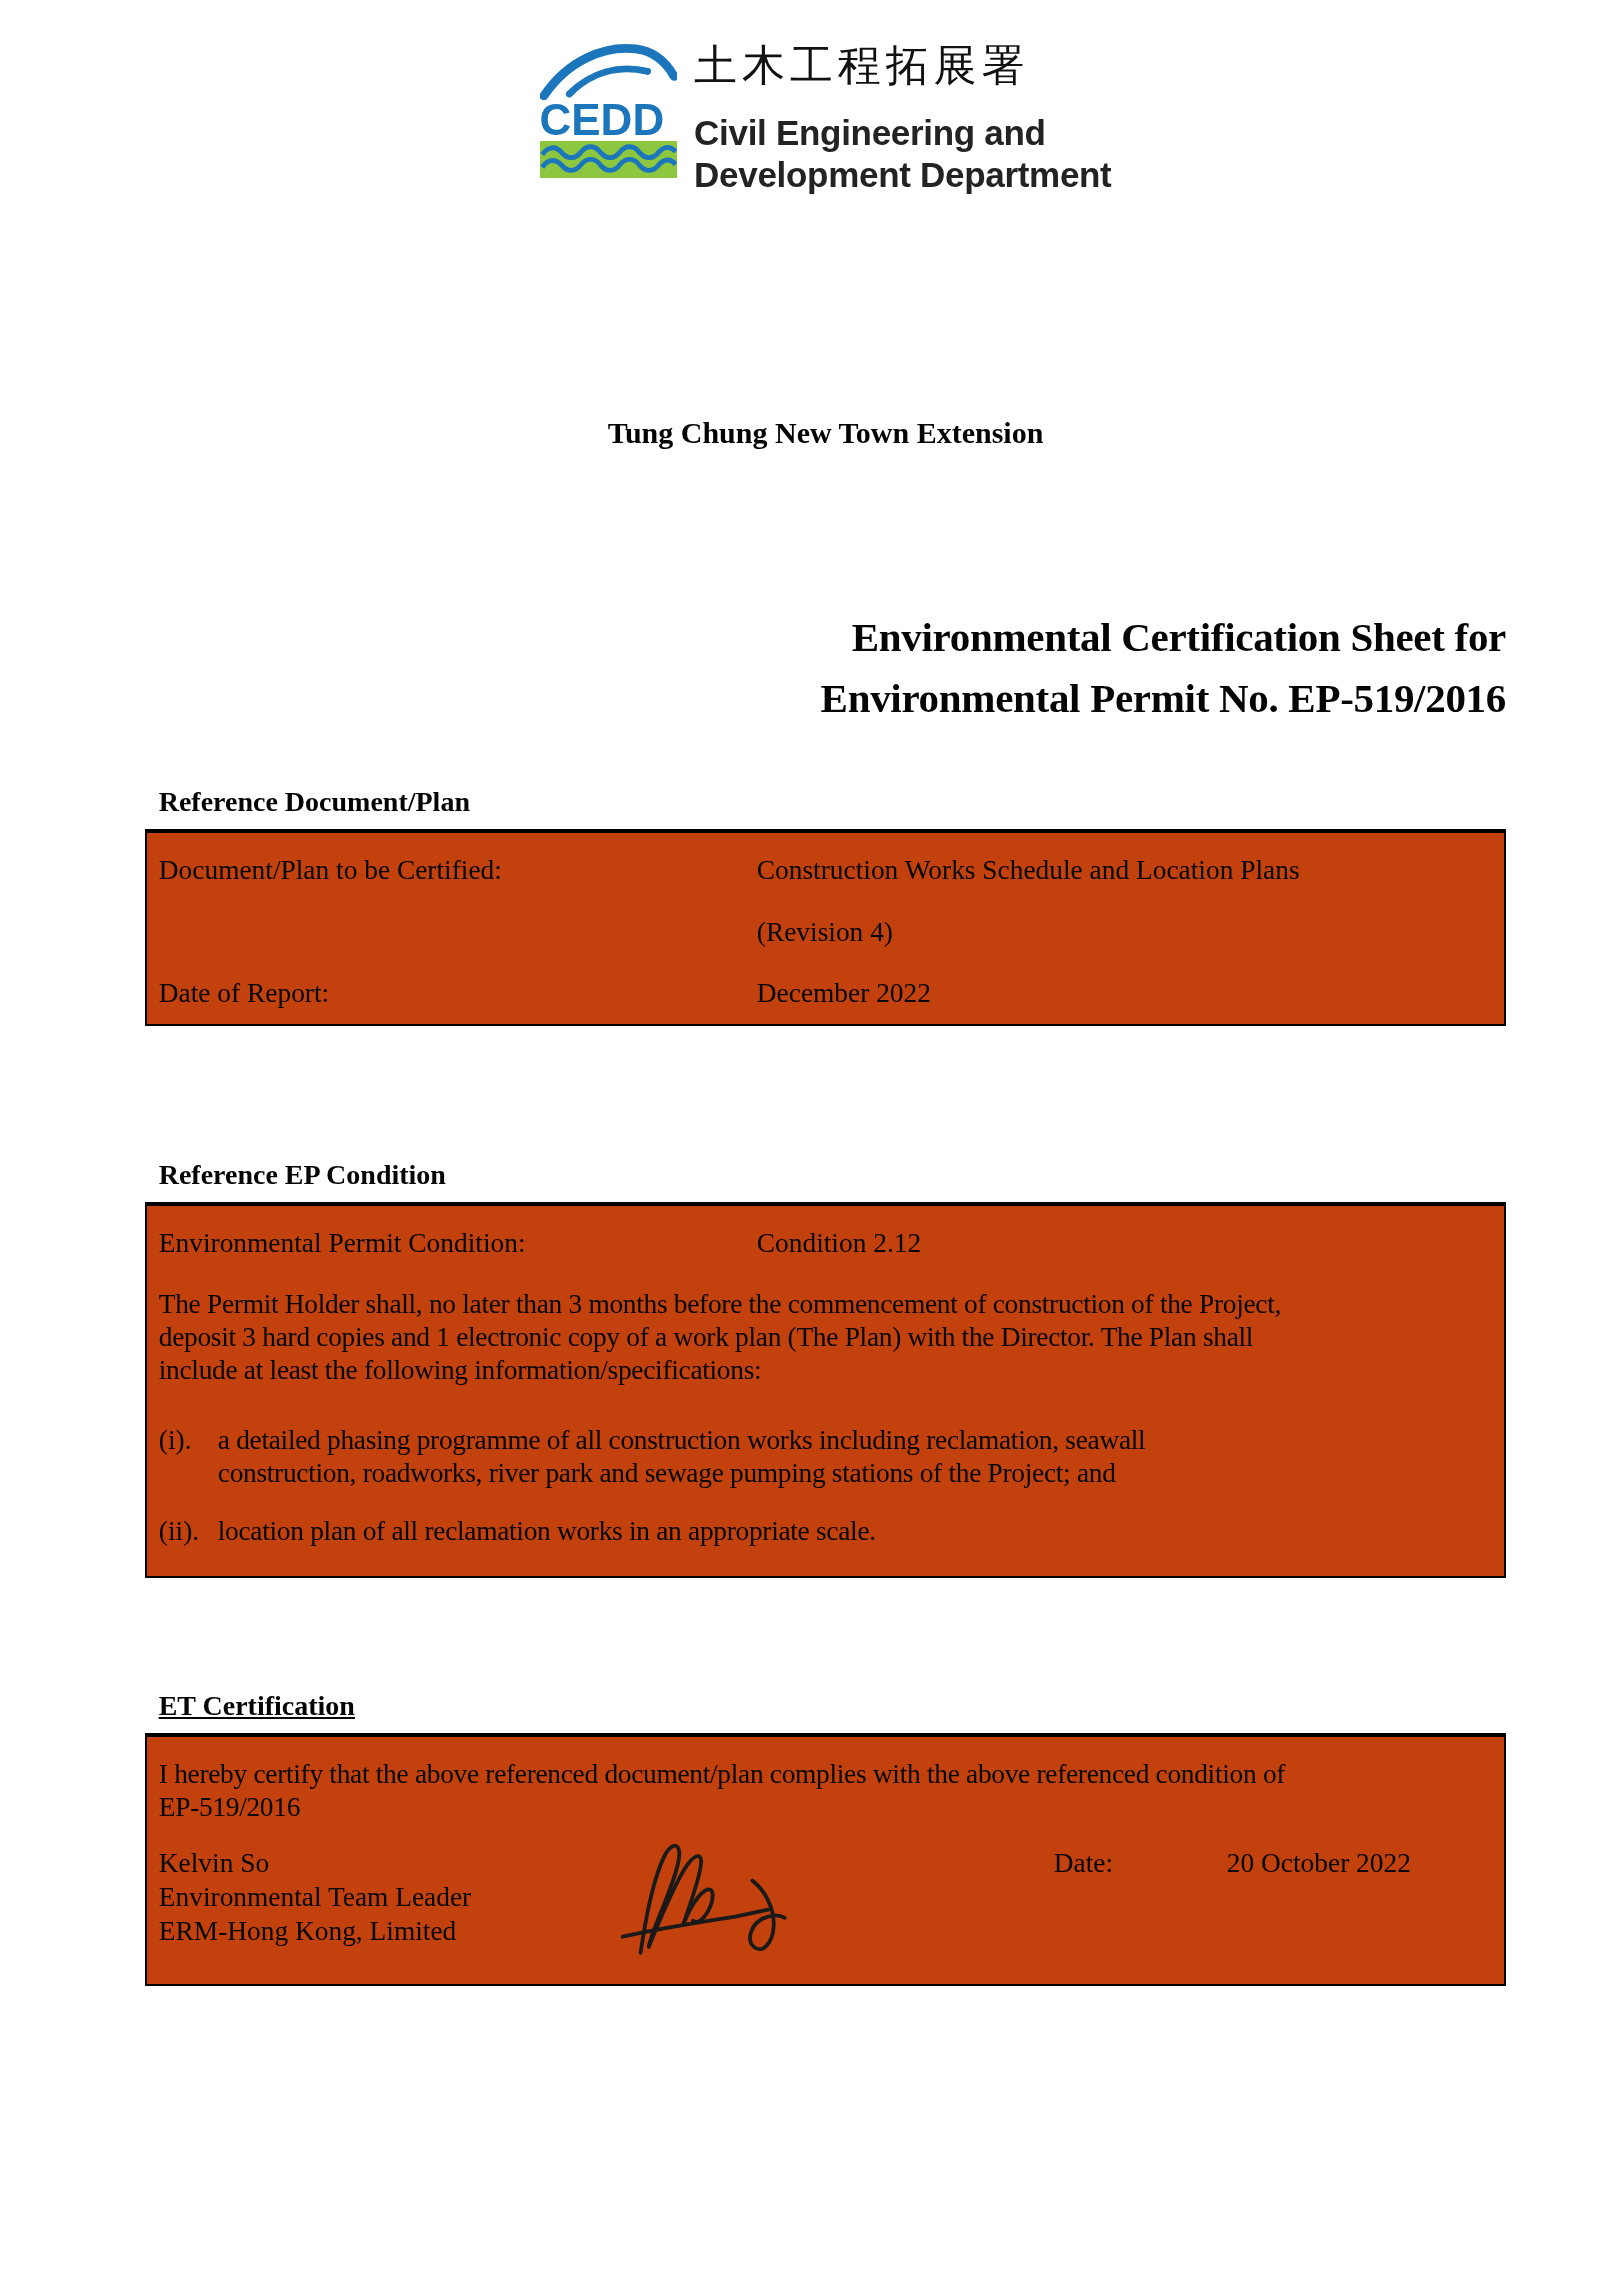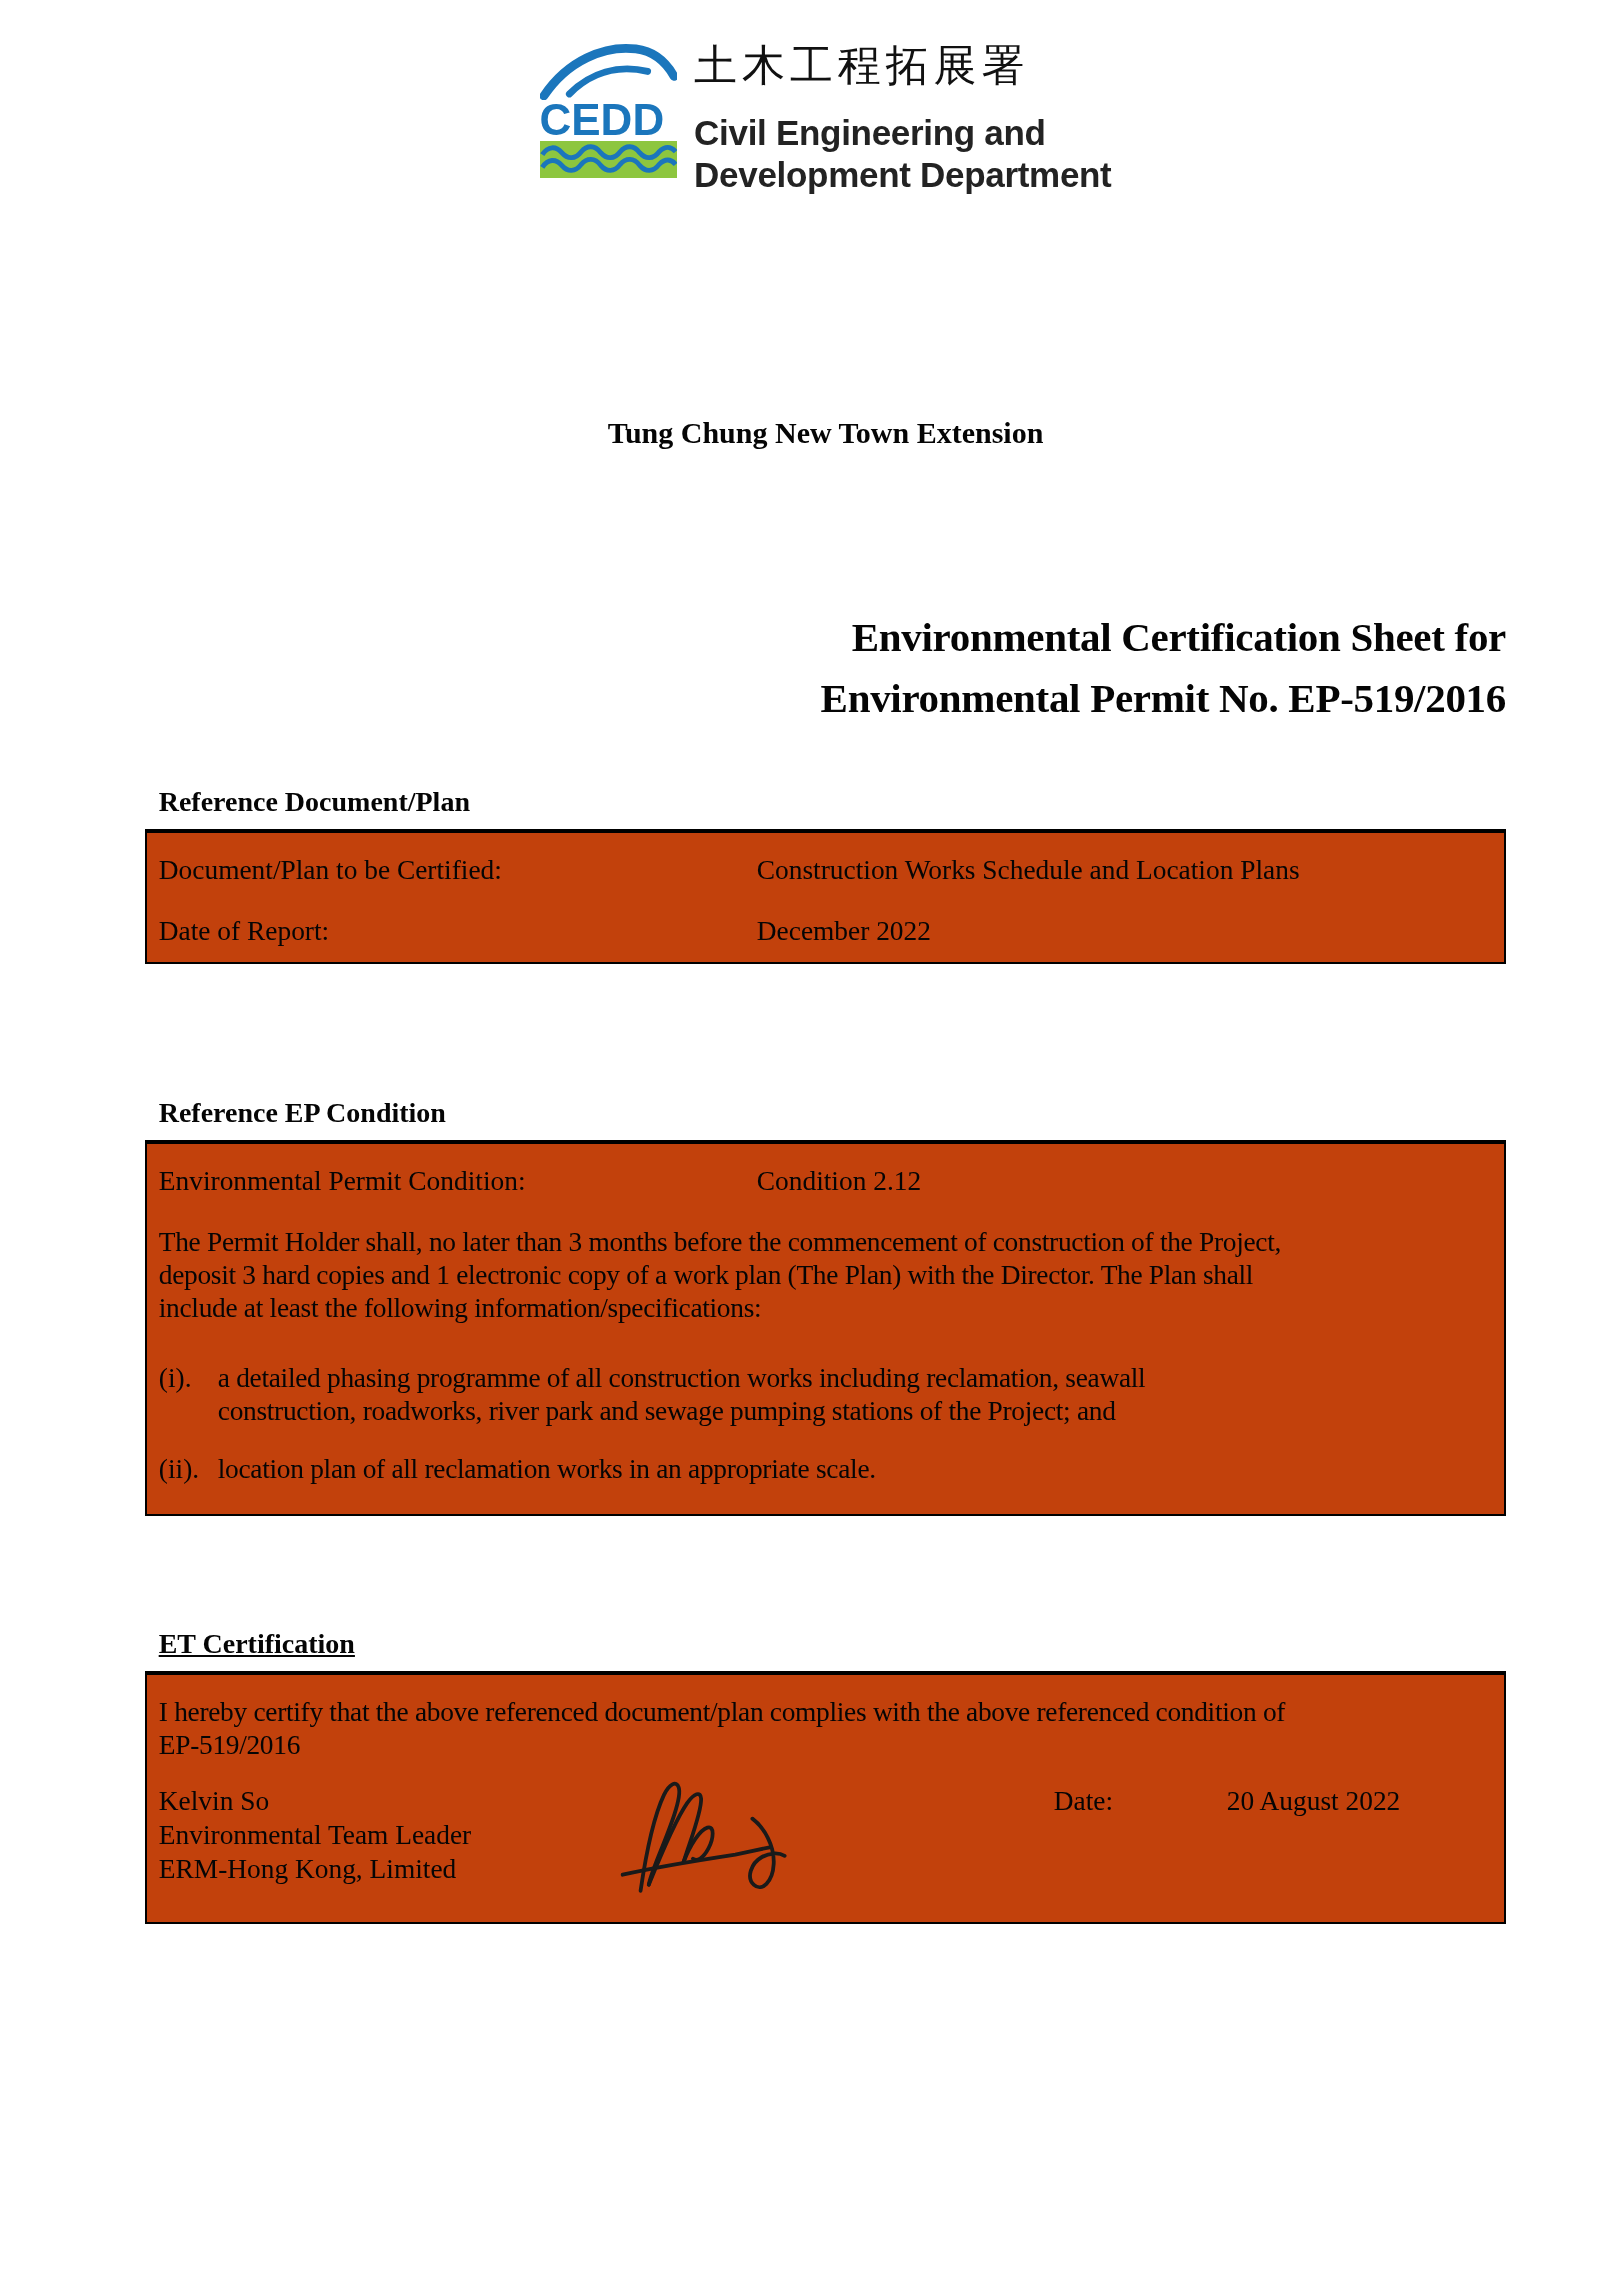--- a/index.html
+++ b/index.html
@@ -128,20 +128,24 @@
     <div class="doc-title">Tung Chung New Town Extension</div>
     <div class="doc-subtitle prewrap">Environmental Certification Sheet for
 Environmental Permit No. EP-519/2016</div>
 
     <div class="section-heading h-refdoc">Reference Document/Plan</div>
     <div class="box">
       <div class="kv-row">
         <div class="k">Document/Plan to be Certified:</div>
         <div class="v">Construction Works Schedule and Location Plans</div>
       </div>
+      <div class="kv-row gap30">
+        <div class="k"></div>
+        <div class="v">(Revision 4)</div>
+      </div>
       <div class="kv-row gap29">
         <div class="k">Date of Report:</div>
         <div class="v">December 2022</div>
       </div>
     </div>
 
     <div class="section-heading h-epcond">Reference EP Condition</div>
     <div class="box box-epcond">
       <div class="kv-row">
         <div class="k">Environmental Permit Condition:</div>
@@ -163,21 +167,21 @@
 
     <div class="section-heading h-etcert">ET Certification</div>
     <div class="box box-cert">
       <div class="prewrap">I hereby certify that the above referenced document/plan complies with the above referenced condition of
 EP-519/2016</div>
       <div class="sig-row">
         <div>Kelvin So</div>
         <div>Environmental Team Leader</div>
         <div>ERM-Hong Kong, Limited</div>
         <span class="date-label">Date:</span>
-        <span class="date-value">20 August 2022</span>
+        <span class="date-value">20 October 2022</span>
       </div>
       <div class="signature">
         <svg width="230" height="123" viewBox="0 0 240 130">
           <g fill="none" stroke="#1a1a1a" stroke-width="4" stroke-linecap="round">
             <path d="M30,122 C36,92 46,48 60,22 C66,11 74,7 76,15 C79,26 64,58 52,84 C46,97 41,108 39,116"></path>
             <path d="M39,116 C53,86 70,50 84,32 C92,22 99,20 99,28 C99,42 85,72 77,94"></path>
             <path d="M77,94 C85,76 96,61 104,59 C112,57 110,71 104,81 C98,91 91,95 87,91"></path>
             <path d="M12,104 C52,97 92,93 132,89 L170,83"></path>
             <path d="M152,52 C164,62 174,82 172,101 C170,120 158,130 150,122 C142,114 148,99 160,93 C168,89 178,89 184,93"></path>
           </g>

